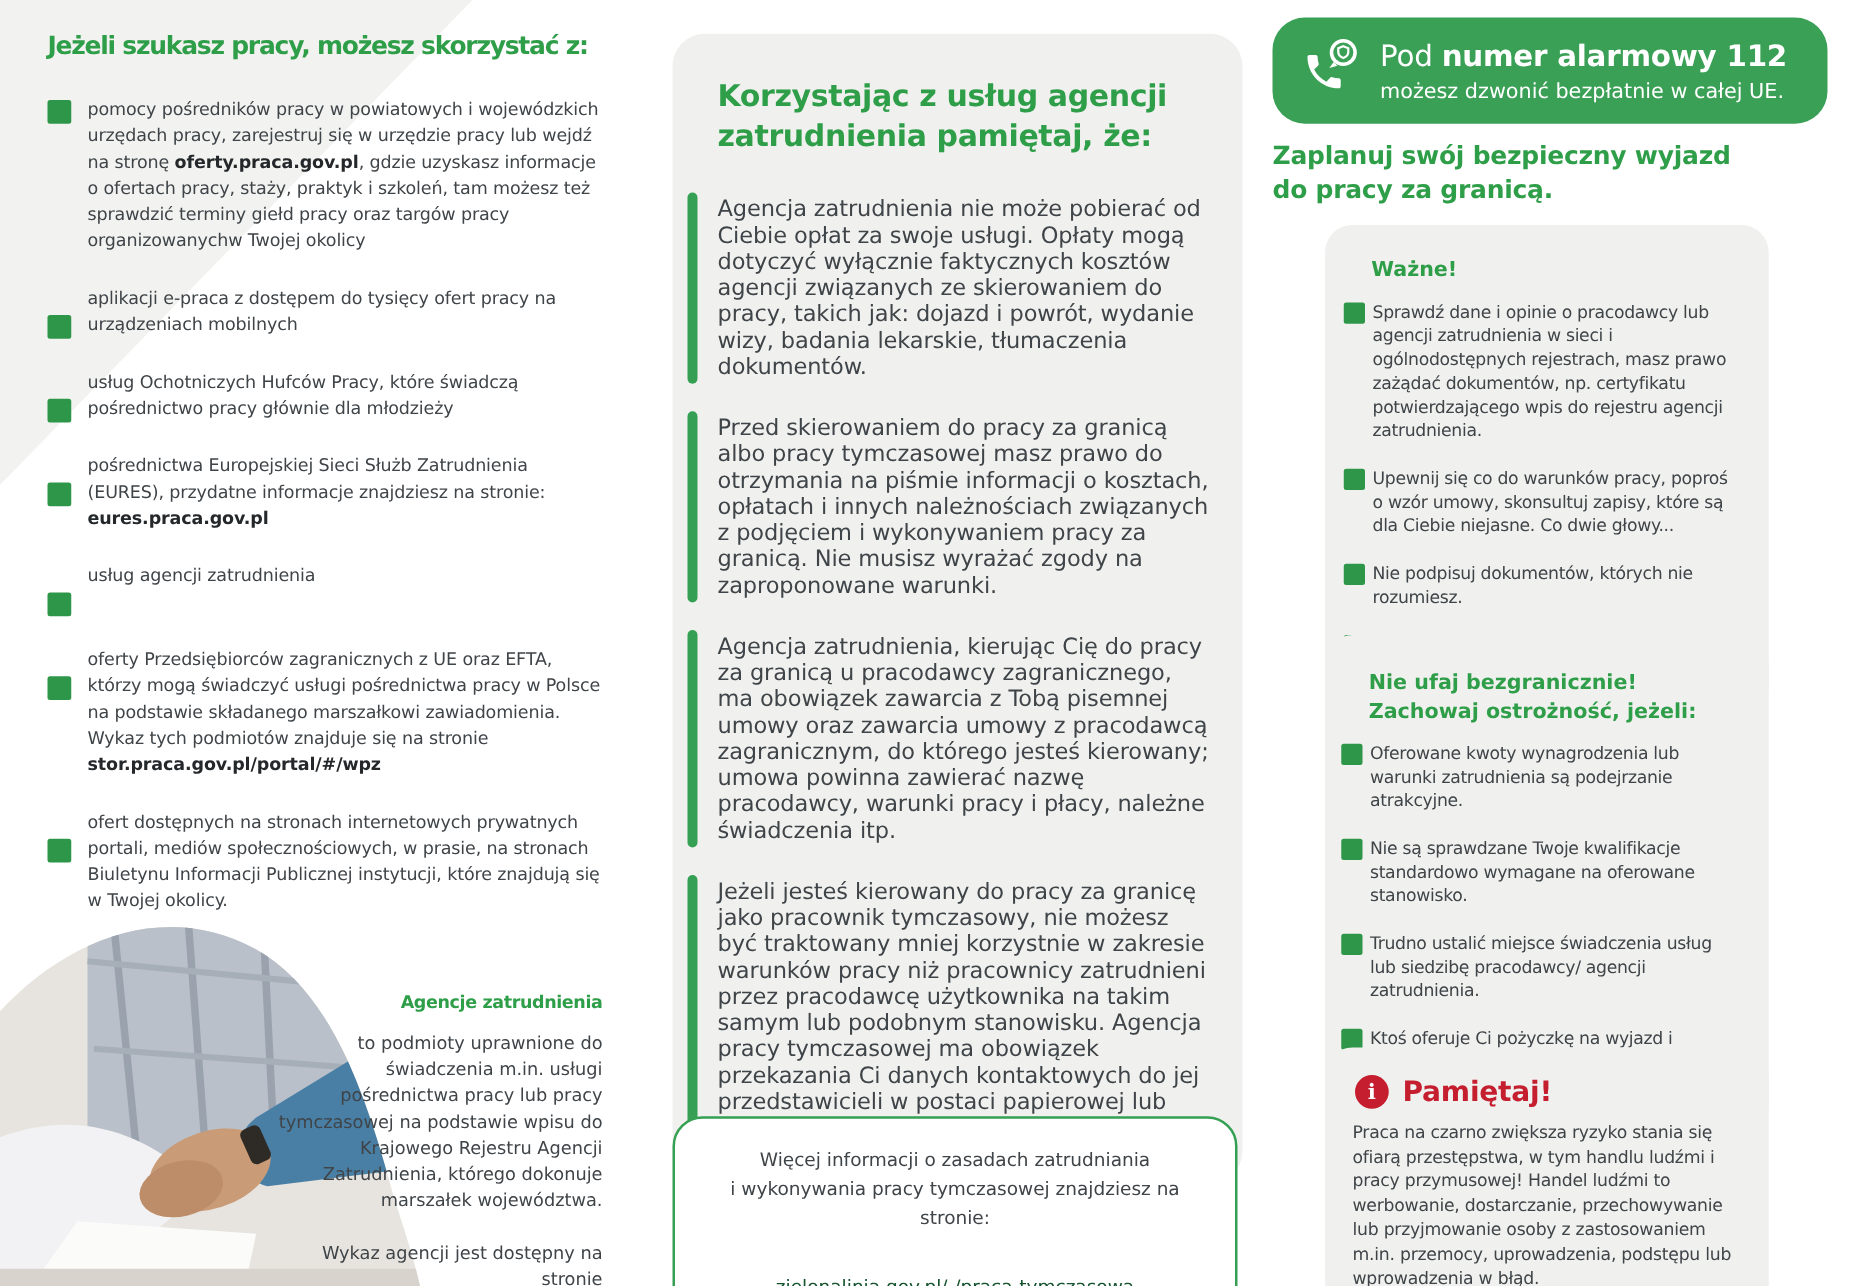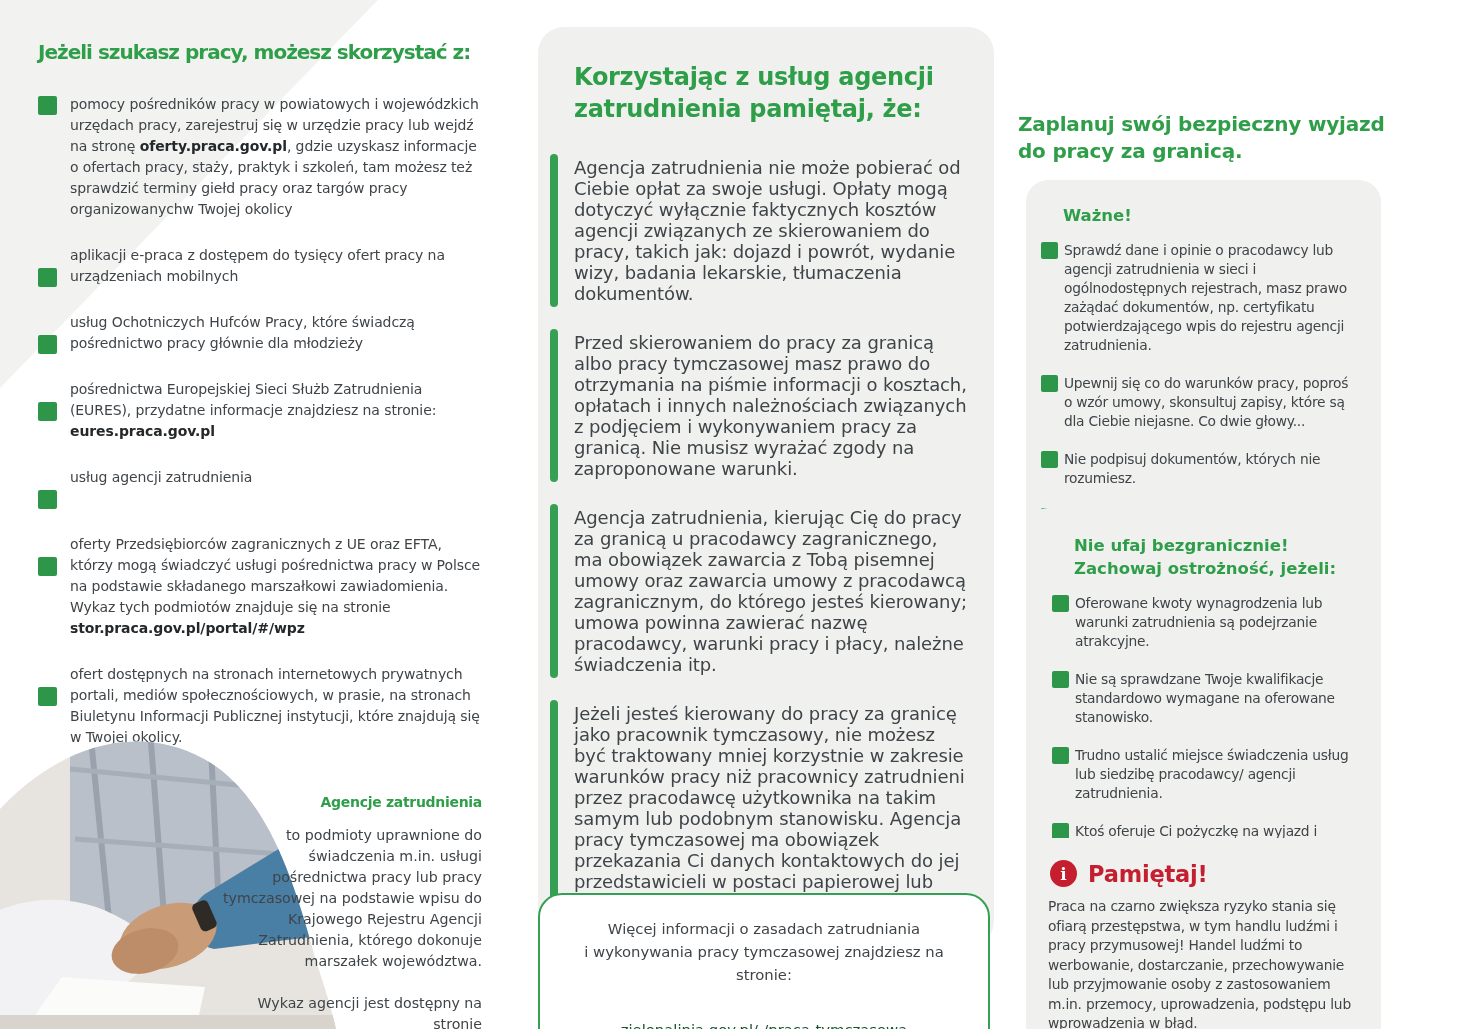--- a/index.html
+++ b/index.html
@@ -1,21 +1,21 @@
 <!DOCTYPE html>
 <html><head>
 <meta charset="utf-8">
 <style>
   html,body{margin:0;padding:0;background:#fff;}
   .page{position:relative;width:1482px;height:1029px;background:#fff;overflow:hidden;
         font-family:"DejaVu Sans","Liberation Sans",sans-serif;color:#3f4448;}
   .wedge{position:absolute;left:0;top:0;width:520px;height:430px;background:#f2f3f1;
          clip-path:polygon(0 0,378px 0,0 388px);}
   
-  .left-col{position:absolute;left:38px;top:40px;width:444px;}
+  .left-col{position:absolute;left:38px;top:24px;width:444px;}
   .left-col h1{margin:0 0 30px;font-size:20px;letter-spacing:-1px;color:#2f9e49;font-weight:700;}
   .li{display:flex;gap:13px;margin-bottom:25px;}
   .sq{width:19px;height:19px;border-radius:2px;background:#2e9648;flex:0 0 auto;margin-top:2px;}
   .li.off1 .sq{margin-top:23px;}
   .li p{margin:0;font-size:14px;line-height:21px;letter-spacing:-0.1px;}
   .sb{font-weight:700;color:#24282b;}
   .agency{position:absolute;left:212px;top:792px;width:270px;text-align:right;
           font-size:14.2px;line-height:21px;}
   .agency h2{margin:0 0 12px;font-size:14px;color:#2f9e49;letter-spacing:-0.3px;}
   .agency .note{margin-top:21px;}
@@ -35,24 +35,24 @@
   .info-box .ilink{color:#14532d;font-weight:400;margin-top:32px;}
   
   .banner{position:absolute;left:1018px;top:14px;width:444px;height:85px;box-sizing:border-box;
           background:#3aa055;border-radius:26px;color:#fff;display:flex;align-items:center;
           gap:14px;padding:0 14px 0 20px;}
   .banner .l1{font-size:23.5px;letter-spacing:-0.2px;white-space:nowrap;}
   .banner .sb{color:#fff;}
   .banner .l2{font-size:16.6px;margin-top:4px;}
   .plan{position:absolute;left:1018px;top:111px;width:444px;text-align:left;font-size:20px;
         line-height:27px;font-weight:700;color:#2f9e49;letter-spacing:-0.2px;}
-  .gbox{position:absolute;left:1026px;width:355px;background:#f0f1ef;border-radius:22px;box-sizing:border-box;}
+  .gbox{position:absolute;left:1060px;width:355px;background:#f0f1ef;border-radius:22px;box-sizing:border-box;}
   .gbox h3{margin:0 0 14px 22px;font-size:16.5px;color:#2f9e49;font-weight:700;line-height:23px;}
   .gbox.important{top:180px;padding:24px 24px 10px 15px;}
-  .gbox.caution{top:508px;padding:26px 24px 10px 26px;}
+  .gbox.caution{top:508px;padding:26px 24px 10px 13px;}
   .rrow{display:flex;gap:6px;margin-bottom:19px;font-size:13.8px;line-height:19px;letter-spacing:-0.25px;}
   .rrow .sq{width:17px;height:17px;margin-top:1px;}
   .rrow p{margin:0;}
   .gbox.remember{top:838px;padding:20px 22px 12px;}
   .rem-head{display:flex;align-items:center;gap:11px;margin:2px 0 10px 2px;}
   .icircle{width:27px;height:27px;border-radius:50%;background:#c41e2f;color:#fff;font-weight:700;
            font-size:17px;display:flex;align-items:center;justify-content:center;
            font-family:"DejaVu Serif","Liberation Serif",serif;flex:0 0 auto;}
   .rem-title{font-size:22.5px;font-weight:700;color:#c41e2f;letter-spacing:-0.2px;}
   .rem-text{font-size:13.8px;line-height:19.5px;letter-spacing:-0.2px;margin:0;}
@@ -133,20 +133,36 @@
       <p class="mpara">Agencja zatrudnienia, kierując Cię do pracy za granicą u pracodawcy zagranicznego, ma obowiązek zawarcia z Tobą pisemnej umowy oraz zawarcia umowy z pracodawcą zagranicznym, do którego jesteś kierowany; umowa powinna zawierać nazwę pracodawcy, warunki pracy i płacy, należne świadczenia itp.</p>
       <p class="mpara">Jeżeli jesteś kierowany do pracy za granicę jako pracownik tymczasowy, nie możesz być traktowany mniej korzystnie w zakresie warunków pracy niż pracownicy zatrudnieni przez pracodawcę użytkownika na takim samym lub podobnym stanowisku. Agencja pracy tymczasowej ma obowiązek przekazania Ci danych kontaktowych do jej przedstawicieli w postaci papierowej lub elektronicznej.</p>
     </div>
   </div>
   <div class="info-box">
     <div>Więcej informacji o zasadach zatrudniania</div>
     <div>i wykonywania pracy tymczasowej znajdziesz na stronie:</div>
     <div class="ilink">zielonalinia.gov.pl/-/praca-tymczasowa</div>
   </div>
 
+  <div class="banner">
+    <span>
+      <svg width="52" height="52" viewBox="0 0 44 44" aria-hidden="true">
+        <g transform="translate(3,9) scale(1.25)">
+          <path d="M6.62 10.79c1.44 2.83 3.76 5.14 6.59 6.59l2.2-2.2c.27-.27.67-.36 1.02-.24 1.12.37 2.33.57 3.57.57.55 0 1 .45 1 1V20c0 .55-.45 1-1 1-9.39 0-17-7.61-17-17 0-.55.45-1 1-1h3.5c.55 0 1 .45 1 1 0 1.25.2 2.45.57 3.57.11.35.03.74-.25 1.02l-2.2 2.2z" fill="#fff"></path>
+        </g>
+        <circle cx="31" cy="11" r="8" fill="none" stroke="#fff" stroke-width="2.4"></circle>
+        <path d="M31 6.8l3.4 1.3v2.4c0 2.1-1.5 3.6-3.4 4.2-1.9-.6-3.4-2.1-3.4-4.2V8.1z" fill="none" stroke="#fff" stroke-width="1.5"></path>
+        <path d="M24.5 17.5l-3 4 5.5-1.5z" fill="#fff"></path>
+      </svg>
+    </span>
+    <div class="txt">
+      <div class="l1"><span>Pod </span><span class="sb">numer alarmowy 112</span></div>
+      <div class="l2">możesz dzwonić bezpłatnie w całej UE.</div>
+    </div>
+  </div>
 
   <div class="plan"><span>Zaplanuj swój bezpieczny wyjazd</span><br><span>do pracy za granicą.</span></div>
 
   <div class="gbox important">
     <h3>Ważne!</h3>
     <div class="rrow">
       <span class="sq"></span>
       <p>Sprawdź dane i opinie o pracodawcy lub agencji zatrudnienia w sieci i ogólnodostępnych rejestrach, masz prawo zażądać dokumentów, np. certyfikatu potwierdzającego wpis do rejestru agencji zatrudnienia.</p>
     </div>
     <div class="rrow">

